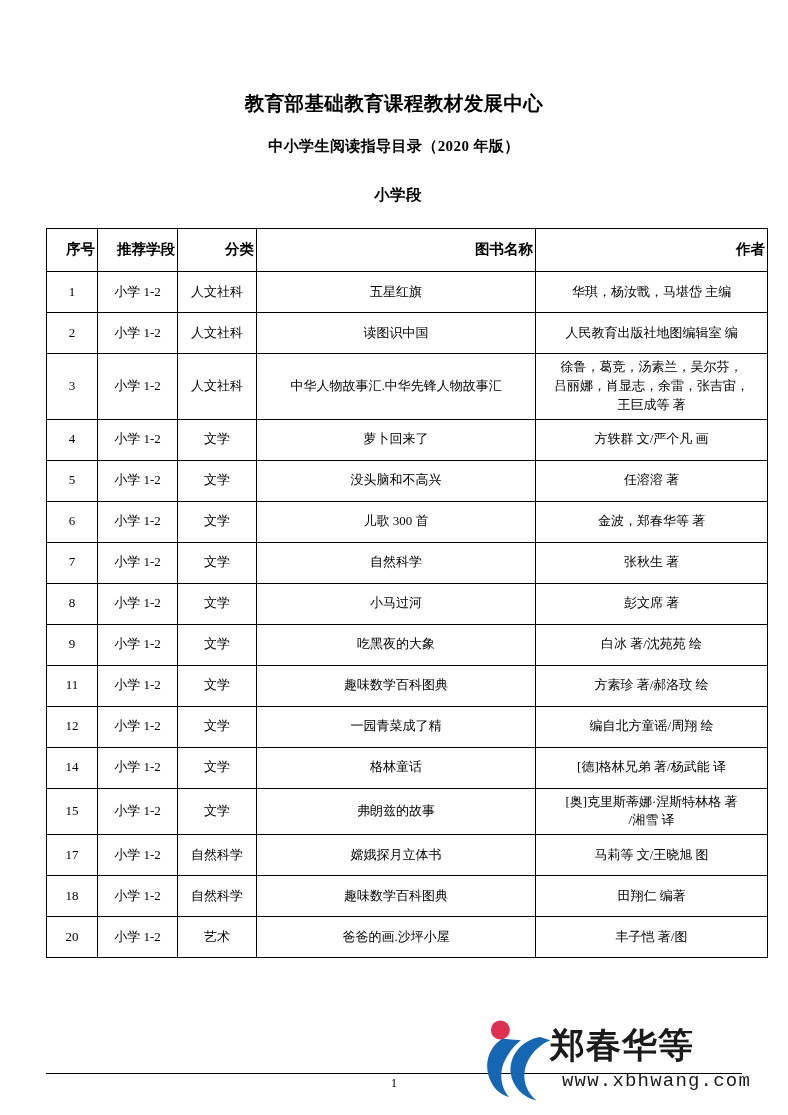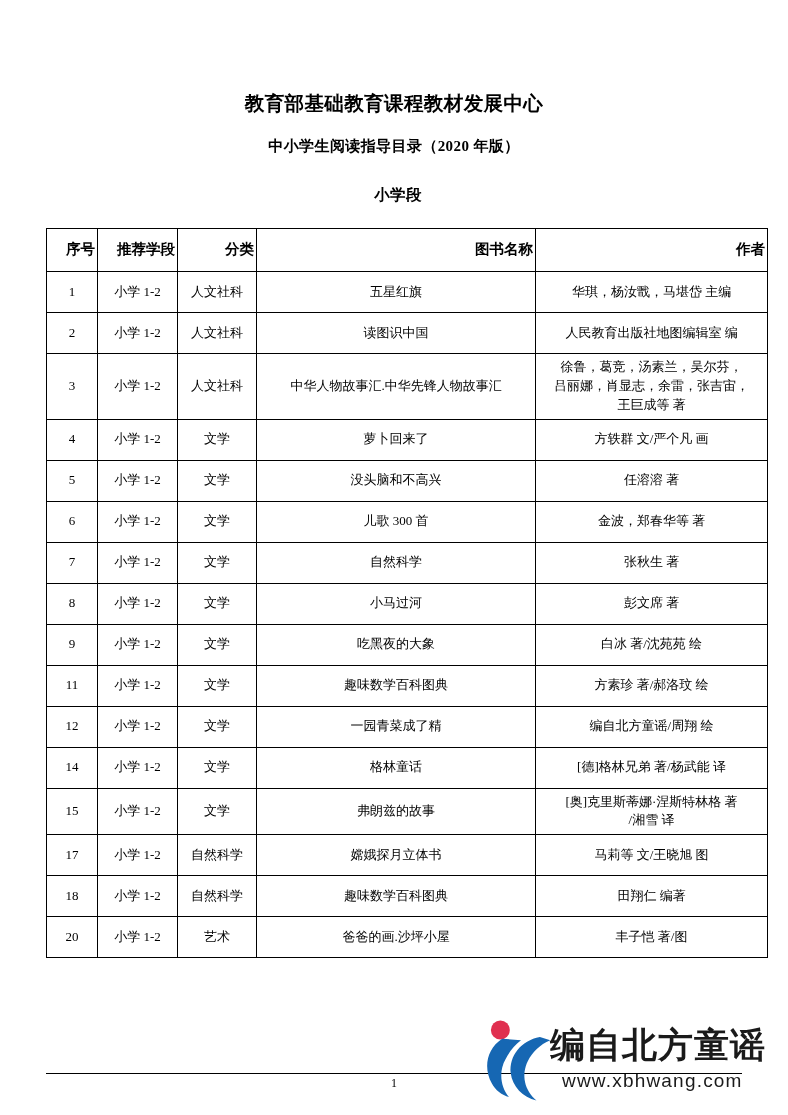--- a/index.html
+++ b/index.html
@@ -141,21 +141,21 @@
     font-family: "DejaVu Sans", "Liberation Sans", sans-serif;
     white-space: nowrap;
   }
   .wm-url {
     position: absolute;
     left: 84px;
     top: 58px;
     font-size: 19px;
     color: #1a1a1a;
     letter-spacing: 1.2px;
-    font-family: Liberation Sans, sans-serif;
+    font-family: Liberation Mono, monospace;
     white-space: nowrap;
   }
 </style>
 </head>
 <body>
 
 <div class="page">
 
   <div class="title-block">
     <h1 class="doc-title-1">教育部基础教育课程教材发展中心</h1>
@@ -300,17 +300,17 @@
 
   <div class="footer-rule"></div>
   <div class="page-number">1</div>
 
   <div class="watermark">
     <svg class="wm-logo" viewBox="0 0 100 100">
       <circle cx="26" cy="14" r="11" fill="#e03050"></circle>
       <path d="M28 24 C10 36 6 58 16 76 C20 84 28 90 36 92 C26 80 24 62 32 48 C36 40 42 32 50 26 Z" fill="#1667b3"></path>
       <path d="M72 22 C50 26 36 44 38 64 C40 80 52 92 68 96 C54 84 50 66 58 50 C63 40 72 31 84 26 Z" fill="#1667b3"></path>
     </svg>
-    <div class="wm-text">编自北方童谣</div>
+    <div class="wm-text">郑春华等</div>
     <div class="wm-url">www.xbhwang.com</div>
   </div>
 
 </div>
 
 </body></html>

